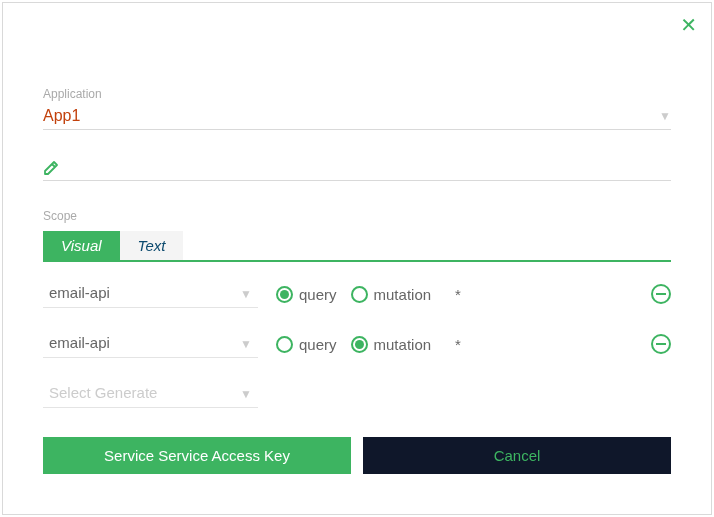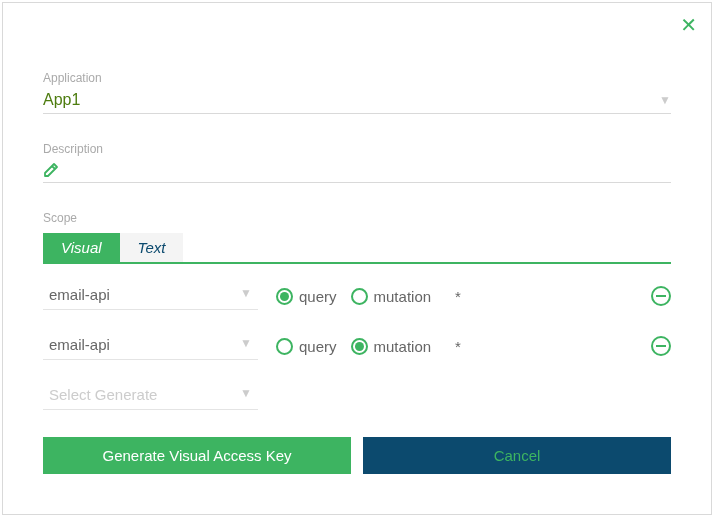--- a/index.html
+++ b/index.html
@@ -38,21 +38,21 @@
   }
   .input-line {
     display: flex;
     align-items: center;
     border-bottom: 1px solid #d9d9d9;
     padding: 2px 0 4px 0;
   }
   .input-line .value {
     flex: 1;
     font-size: 16px;
-    color: #4d7c0f;
+    color: #c2410c;
   }
   .chevron-down {
     color: #ccc;
     font-size: 12px;
   }
   .edit-icon {
     color: #3db461;
     display: flex;
     cursor: pointer;
   }
@@ -80,21 +80,21 @@
     display: flex;
     align-items: center;
     gap: 18px;
     margin-bottom: 22px;
   }
   .service-select {
     width: 215px;
     border-bottom: 1px solid #e4e4e4;
     padding: 4px 6px 6px 6px;
     display: flex;
-    align-items: flex-start;
+    align-items: flex-end;
     cursor: pointer;
   }
   .service-select .svc-text {
     flex: 1;
     font-size: 15px;
     color: #666;
   }
   .service-select.placeholder .svc-text {
     color: #ccc;
   }
@@ -169,41 +169,40 @@
     font-size: 15px;
     text-align: center;
     cursor: pointer;
     border: none;
   }
   .btn-primary {
     background: #3db461;
     color: #fff;
   }
   .btn-secondary {
-    background: #0c4a6e;
+    background: #0f172a;
     color: #3db461;
   }
 </style>
 </head>
 <body>
 
 <div class="dialog">
 
   <div class="close-btn">✕</div>
 
-  <div class="field" style="margin-top:54px;">
+  <div class="field" style="margin-top:70px;">
     <div class="field-label">Application</div>
     <div class="input-line">
       <span class="value">App1</span>
       <span class="chevron-down">▼</span>
     </div>
   </div>
 
   <div class="field">
-    <div class="field-label">Description</div>
     <div class="input-line">
       <span class="edit-icon">
         <svg width="16" height="16" viewBox="0 0 16 16">
             <path d="M2 14 L5 14 L14 5 L11 2 L2 11 Z M9 4 L12 7" stroke="#3db461" stroke-width="1.8" fill="none" stroke-linejoin="round"></path>
           </svg>
       </span>
     </div>
   </div>
 
   <div class="field">
@@ -263,17 +262,17 @@
         <div class="service-select placeholder">
           <span class="svc-text">Select Generate</span>
           <span class="chevron-down">▼</span>
         </div>
       </div>
 
     </div>
   </div>
 
   <div class="footer">
-    <button class="btn btn-primary">Generate Visual Access Key</button>
+    <button class="btn btn-primary">Service Service Access Key</button>
     <button class="btn btn-secondary">Cancel</button>
   </div>
 
 </div>
 
 </body></html>

